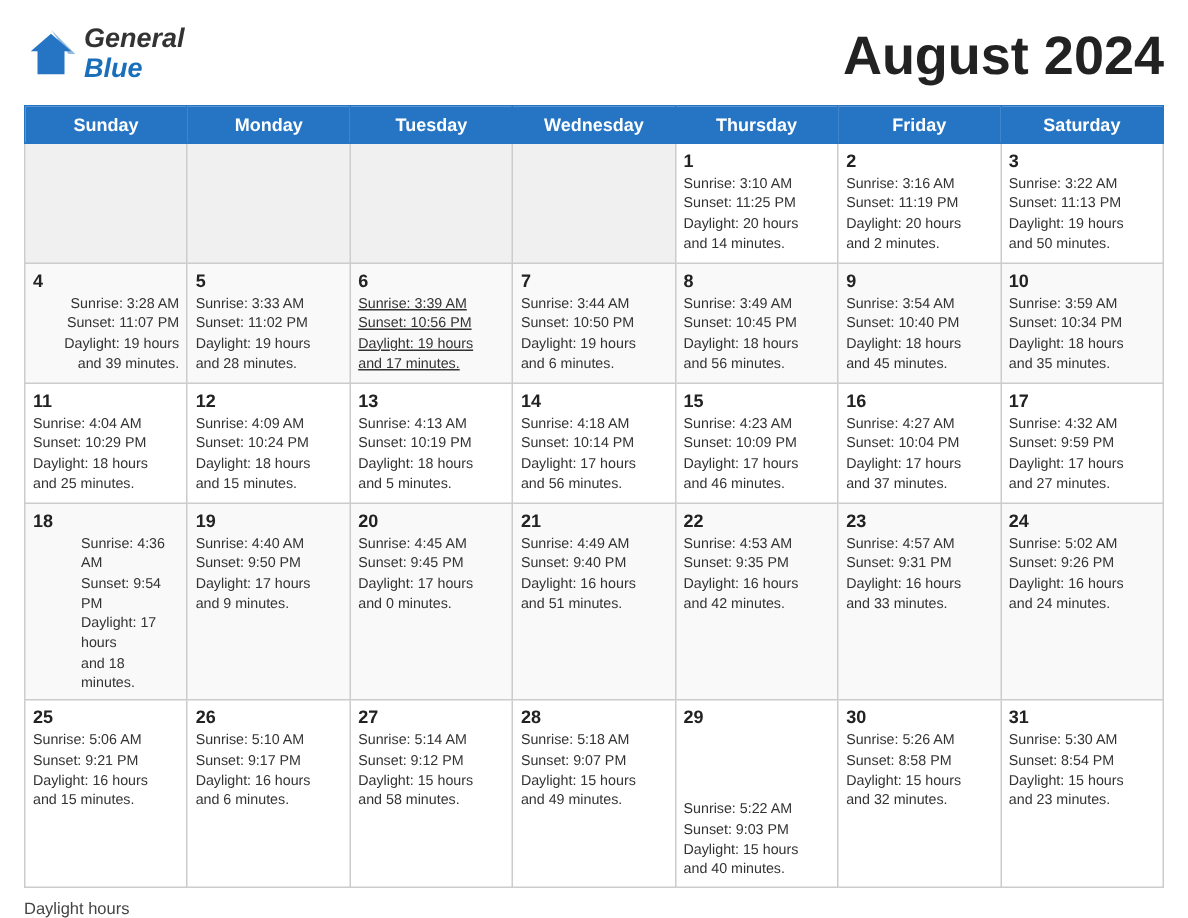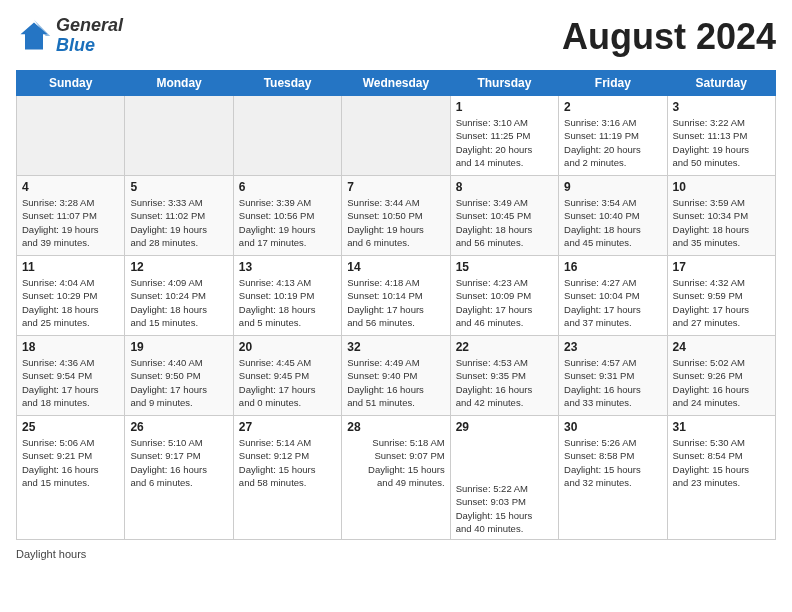--- a/index.html
+++ b/index.html
@@ -156,35 +156,35 @@
           <div class="day-num">3</div>
           <div class="day-info" style="white-space: pre-line;">Sunrise: 3:22 AM
 Sunset: 11:13 PM
 Daylight: 19 hours
 and 50 minutes.</div>
         </td>
       </tr>
       <tr>
         <td>
           <div class="day-num">4</div>
-          <div class="day-info" style="white-space: pre-line;">Sunrise: 3:28 AM
+          <div class="day-info" style="white-space: pre-line; text-align: right;">Sunrise: 3:28 AM
 Sunset: 11:07 PM
 Daylight: 19 hours
 and 39 minutes.</div>
         </td>
         <td>
           <div class="day-num">5</div>
           <div class="day-info" style="white-space: pre-line;">Sunrise: 3:33 AM
 Sunset: 11:02 PM
 Daylight: 19 hours
 and 28 minutes.</div>
         </td>
         <td>
           <div class="day-num">6</div>
-          <div class="day-info" style="white-space: pre-line;">Sunrise: 3:39 AM
+          <div class="day-info" style="white-space: pre-line; text-decoration: underline;">Sunrise: 3:39 AM
 Sunset: 10:56 PM
 Daylight: 19 hours
 and 17 minutes.</div>
         </td>
         <td>
           <div class="day-num">7</div>
           <div class="day-info" style="white-space: pre-line;">Sunrise: 3:44 AM
 Sunset: 10:50 PM
 Daylight: 19 hours
 and 6 minutes.</div>
@@ -258,41 +258,41 @@
           <div class="day-num">17</div>
           <div class="day-info" style="white-space: pre-line;">Sunrise: 4:32 AM
 Sunset: 9:59 PM
 Daylight: 17 hours
 and 27 minutes.</div>
         </td>
       </tr>
       <tr>
         <td>
           <div class="day-num">18</div>
-          <div class="day-info" style="white-space: pre-line;">Sunrise: 4:36 AM
+          <div class="day-info" style="white-space: pre-line; margin-left: 32px;">Sunrise: 4:36 AM
 Sunset: 9:54 PM
 Daylight: 17 hours
 and 18 minutes.</div>
         </td>
         <td>
           <div class="day-num">19</div>
           <div class="day-info" style="white-space: pre-line;">Sunrise: 4:40 AM
 Sunset: 9:50 PM
 Daylight: 17 hours
 and 9 minutes.</div>
         </td>
         <td>
           <div class="day-num">20</div>
           <div class="day-info" style="white-space: pre-line;">Sunrise: 4:45 AM
 Sunset: 9:45 PM
 Daylight: 17 hours
 and 0 minutes.</div>
         </td>
         <td>
-          <div class="day-num">32</div>
+          <div class="day-num">21</div>
           <div class="day-info" style="white-space: pre-line;">Sunrise: 4:49 AM
 Sunset: 9:40 PM
 Daylight: 16 hours
 and 51 minutes.</div>
         </td>
         <td>
           <div class="day-num">22</div>
           <div class="day-info" style="white-space: pre-line;">Sunrise: 4:53 AM
 Sunset: 9:35 PM
 Daylight: 16 hours
@@ -330,21 +330,21 @@
         </td>
         <td>
           <div class="day-num">27</div>
           <div class="day-info" style="white-space: pre-line;">Sunrise: 5:14 AM
 Sunset: 9:12 PM
 Daylight: 15 hours
 and 58 minutes.</div>
         </td>
         <td>
           <div class="day-num">28</div>
-          <div class="day-info" style="white-space: pre-line; text-align: right;">Sunrise: 5:18 AM
+          <div class="day-info" style="white-space: pre-line;">Sunrise: 5:18 AM
 Sunset: 9:07 PM
 Daylight: 15 hours
 and 49 minutes.</div>
         </td>
         <td>
           <div class="day-num">29</div>
           <div class="day-info" style="white-space: pre-line; margin-top: 48px;">Sunrise: 5:22 AM
 Sunset: 9:03 PM
 Daylight: 15 hours
 and 40 minutes.</div>

